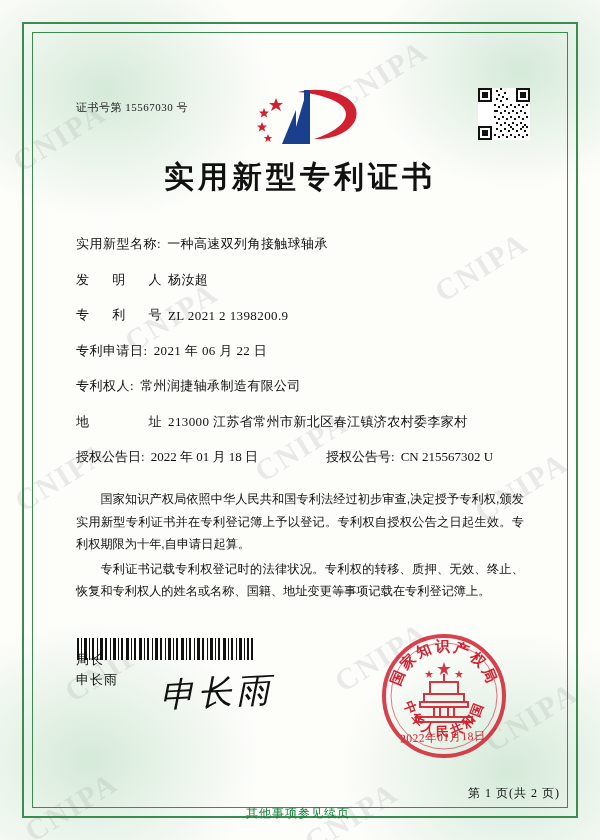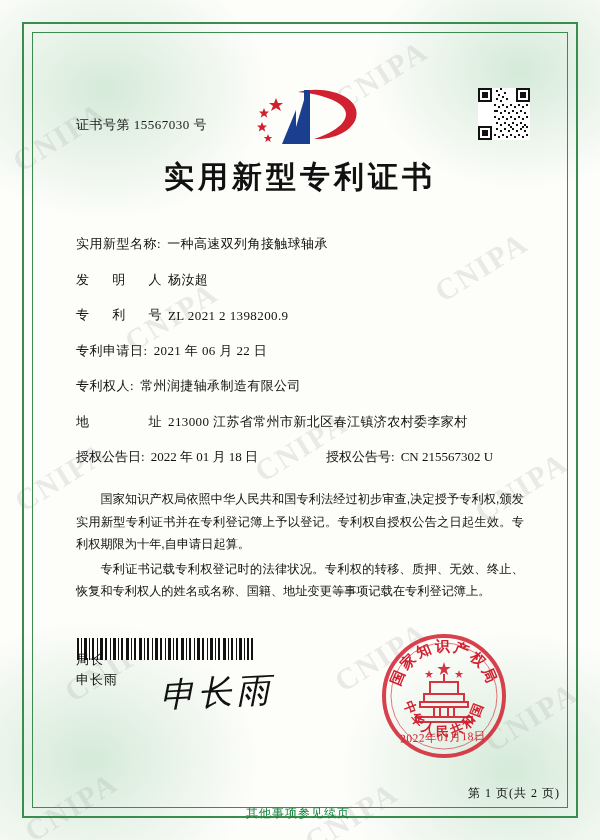--- a/index.html
+++ b/index.html
@@ -68,23 +68,23 @@
     left: 40px;
     top: 40px;
     right: 40px;
     bottom: 40px;
     z-index: 5;
   }
   
   .cert-no {
     position: absolute;
     left: 36px;
-    top: 76px;
-    font-family: "Liberation Serif", serif;
-    font-size: 13px;
+    top: 60px;
+    font-family: "Liberation Serif", serif;
+    font-size: 11px;
     color: #1a1a1a;
     letter-spacing: 0.5px;
   }
   .qr {
     position: absolute;
     right: 30px;
     top: 48px;
     width: 52px;
     height: 52px;
   }

